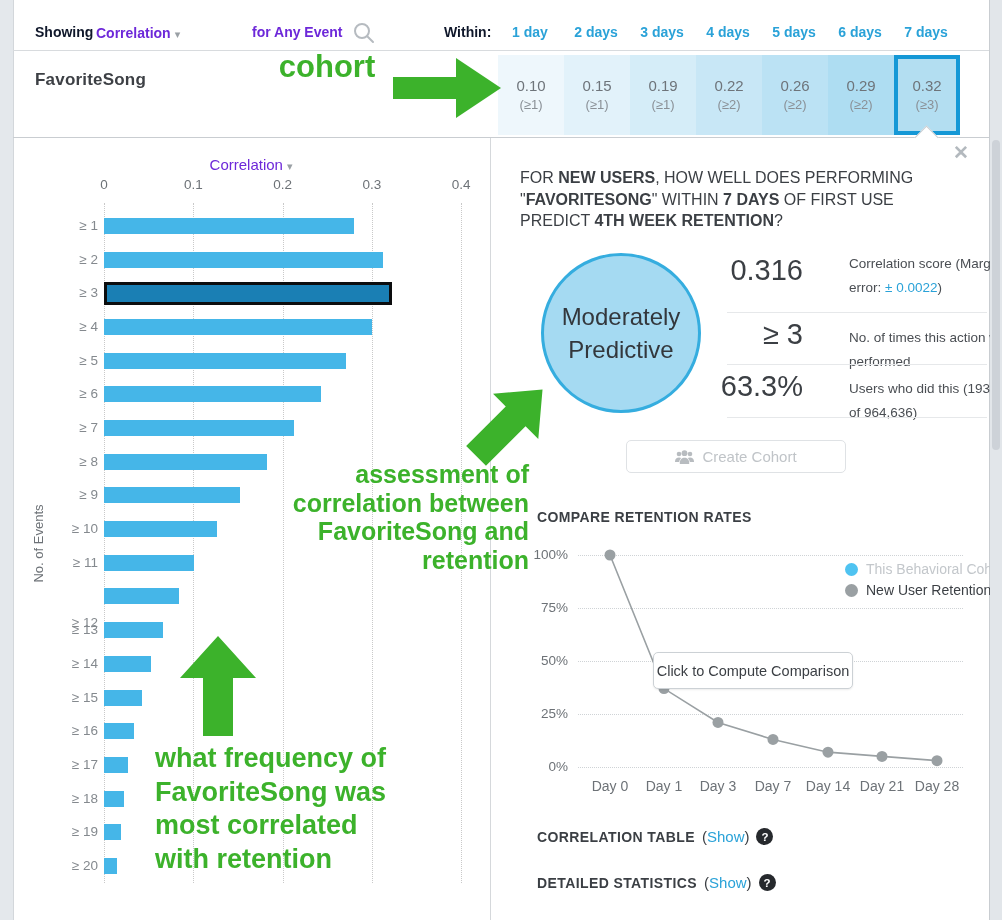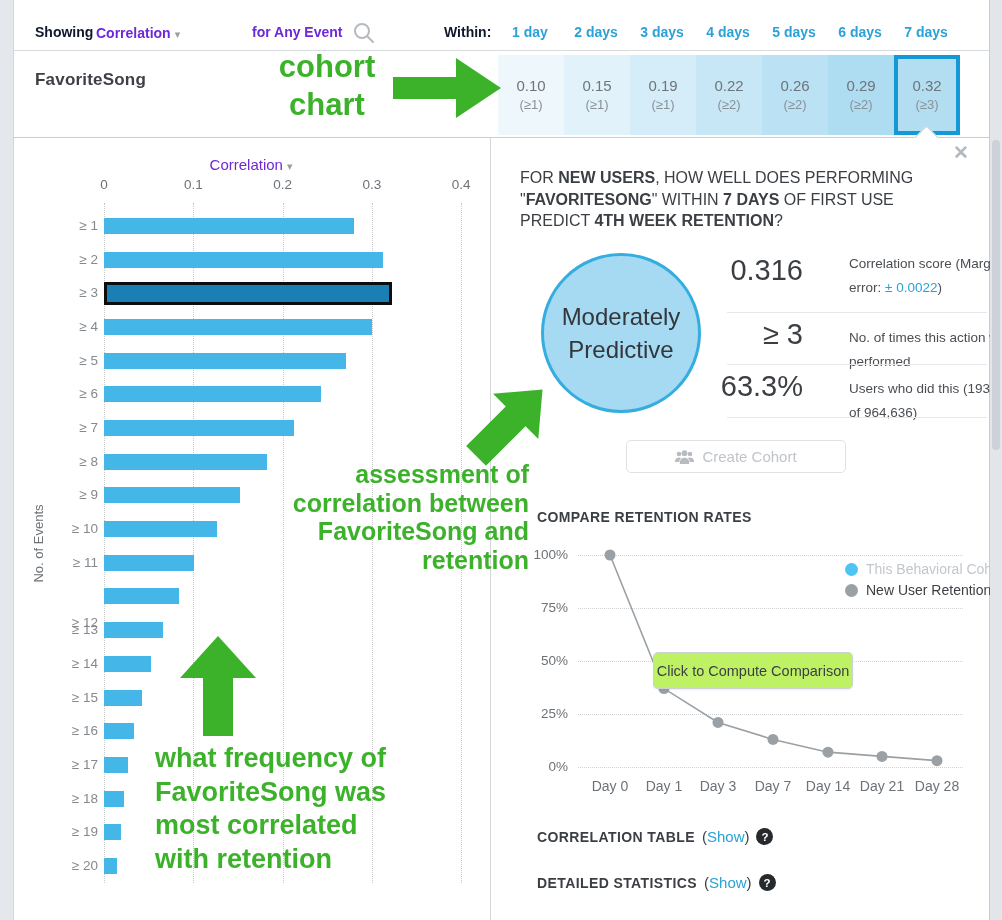--- a/index.html
+++ b/index.html
@@ -38,21 +38,21 @@
   .stat-div{position:absolute;left:727px;width:260px;height:1px;background:#e6e8ea;}
   .blue-link{color:#2aa2d8;cursor:pointer;}
   #create-cohort{position:absolute;left:626px;top:440px;width:220px;height:33px;border:1px solid #dfe2e5;border-radius:5px;background:#fff;display:flex;align-items:center;justify-content:center;gap:8px;color:#c0c4c8;font-size:15px;cursor:pointer;}
   .sec-head{font-size:14px;font-weight:bold;letter-spacing:.4px;color:#3b3f44;}
   .grid-h{position:absolute;left:578px;width:385px;height:0;border-top:1px dotted #cfd3d6;}
   .ytick{position:absolute;width:46px;text-align:right;font-size:13.5px;color:#6d7277;}
   .daylab{position:absolute;top:778px;width:60px;margin-left:-30px;text-align:center;font-size:14px;color:#6d7277;}
   .legend-row{position:absolute;left:845px;display:flex;align-items:center;gap:8px;}
   .legend-dot{width:13px;height:13px;border-radius:50%;}
   .legend-txt{font-size:14px;white-space:nowrap;}
-  #compute-btn{position:absolute;left:653px;top:652px;width:198px;height:35px;background:#bef264;border:1px solid #ccd1d5;border-radius:5px;box-shadow:0 1px 2px rgba(0,0,0,.08);display:flex;align-items:center;justify-content:center;font-size:14.5px;color:#3b3f44;cursor:pointer;z-index:5;}
+  #compute-btn{position:absolute;left:653px;top:652px;width:198px;height:35px;background:#ffffff;border:1px solid #ccd1d5;border-radius:5px;box-shadow:0 1px 2px rgba(0,0,0,.08);display:flex;align-items:center;justify-content:center;font-size:14.5px;color:#3b3f44;cursor:pointer;z-index:5;}
   .show-row{position:absolute;left:537px;display:flex;align-items:center;gap:7px;}
   .help-icon{width:17px;height:17px;border-radius:50%;background:#26292d;color:#fff;font-size:11.5px;font-weight:bold;display:flex;align-items:center;justify-content:center;cursor:pointer;}
   .paren{color:#3b3f44;font-size:15px;}
   
   .green{color:#3cb22b;font-weight:bold;}
   #anno-cohort{position:absolute;left:252px;top:48px;width:150px;text-align:center;font-size:31px;line-height:38px;}
   #anno-assess{position:absolute;left:217px;top:460px;width:312px;text-align:right;font-size:25px;line-height:28.5px;}
   #anno-freq{position:absolute;left:155px;top:742px;width:280px;text-align:left;font-size:27px;line-height:33.5px;}
   svg.anno{position:absolute;overflow:visible;}
   #scroll-strip{position:absolute;right:0;top:0;width:12px;height:920px;background:#e2e6ea;}
@@ -262,21 +262,20 @@
       </div>
       <div class="show-row" style="top: 874px;">
         <div class="sec-head">DETAILED STATISTICS</div>
         <div style="font-size: 15px;"><span class="paren">(</span><span class="blue-link">Show</span><span class="paren">)</span></div>
         <div class="help-icon">?</div>
       </div>
     </div>
 
   <div id="anno-cohort" class="green">
       <div>cohort</div>
-      <div>chart</div>
     </div>
   <svg class="anno" style="left:393px;top:56px;" width="110" height="64">
     <polygon points="0,21 63,21 63,2 108,32 63,62 63,43 0,43" fill="#3cb22b"></polygon>
   </svg>
   <div id="anno-assess" class="green">
       <div>assessment of</div>
       <div>correlation between</div>
       <div>FavoriteSong and retention</div>
     </div>
   <svg class="anno" style="left:460px;top:376px;" width="100" height="92">

